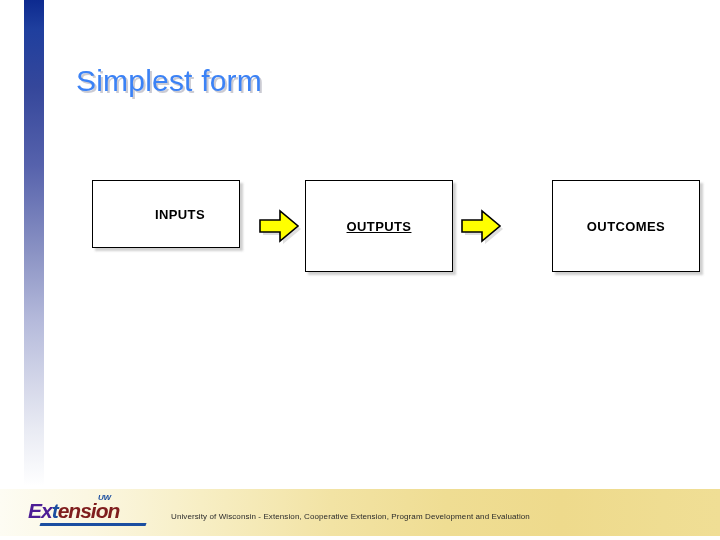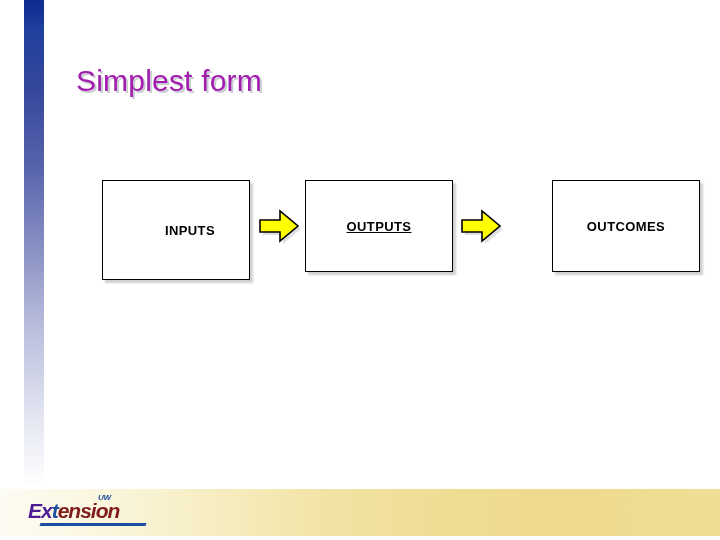--- a/index.html
+++ b/index.html
@@ -40,21 +40,21 @@
   }
 
   
   #title {
     position: absolute;
     left: 76px;
     top: 64px;
     font-size: 30px;
     font-weight: normal;
     letter-spacing: 0.2px;
-    color: #a21caf;
+    color: #3b82f6;
     text-shadow: 2px 2px 0 rgba(160,160,175,0.55);
     white-space: nowrap;
     text-align: center;
   }
 
   
   #diagram {
     position: absolute;
     left: 0;
     top: 0;
@@ -73,21 +73,21 @@
     justify-content: center;
     pointer-events: auto;
   }
   .stage-label {
     font-size: 13px;
     font-weight: bold;
     color: #000000;
     letter-spacing: 0.4px;
     white-space: nowrap;
   }
-  #box-inputs   { left: 102px; top: 180px; width: 148px; height: 100px; padding-left: 28px; }
+  #box-inputs   { left: 92px; top: 180px; width: 148px; height: 68px; padding-left: 28px; }
   #box-outputs  { left: 305px; top: 180px; width: 148px; height: 92px; text-decoration: underline; }
   #box-outcomes { left: 505px; top: 180px; width: 148px; height: 92px; margin-left: 47px; }
 
   .flow-arrow {
     position: absolute;
     width: 46px;
     height: 40px;
     pointer-events: auto;
   }
   #arrow-1 { left: 256px; top: 206px; }
@@ -200,14 +200,15 @@
   </div>
 
   <div id="footer-band"></div>
 
   <div id="logo">
     <div id="logo-uw">UW</div>
     <div id="logo-word"><span class="logo-e">Ex</span><span class="logo-xt">t</span><span class="logo-rest">ension</span></div>
     <div id="logo-rule"></div>
   </div>
 
+  <div id="footer-text">University of Wisconsin - Extension, Cooperative Extension, Program Development and Evaluation</div>
 
 </div>
 
 </body></html>

